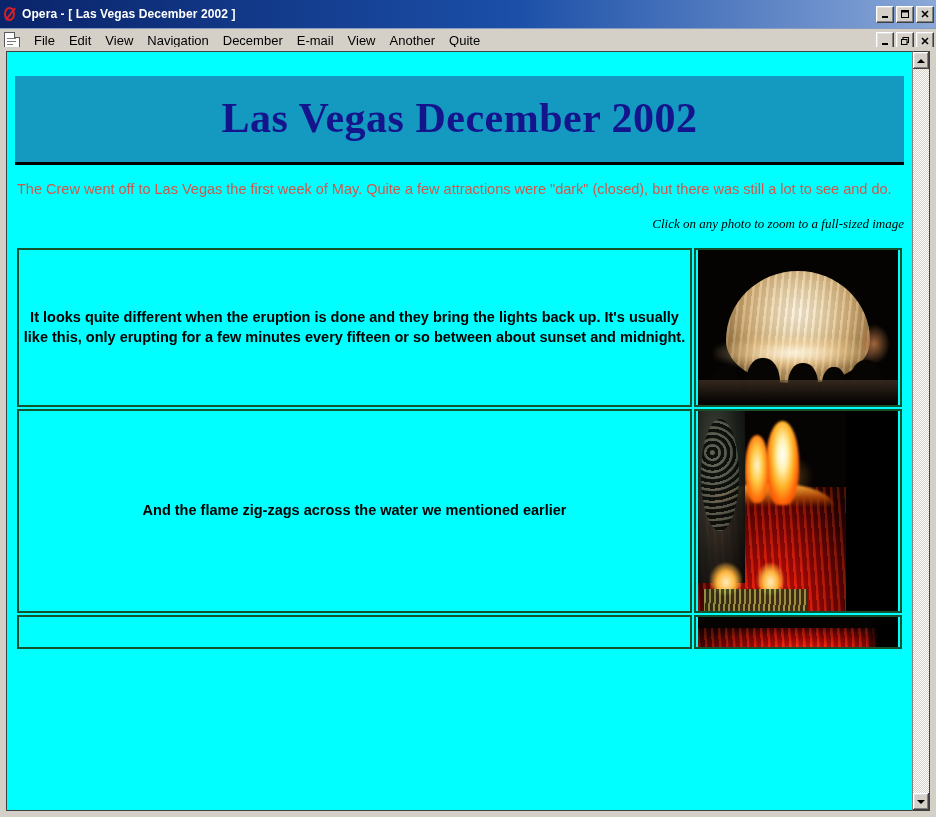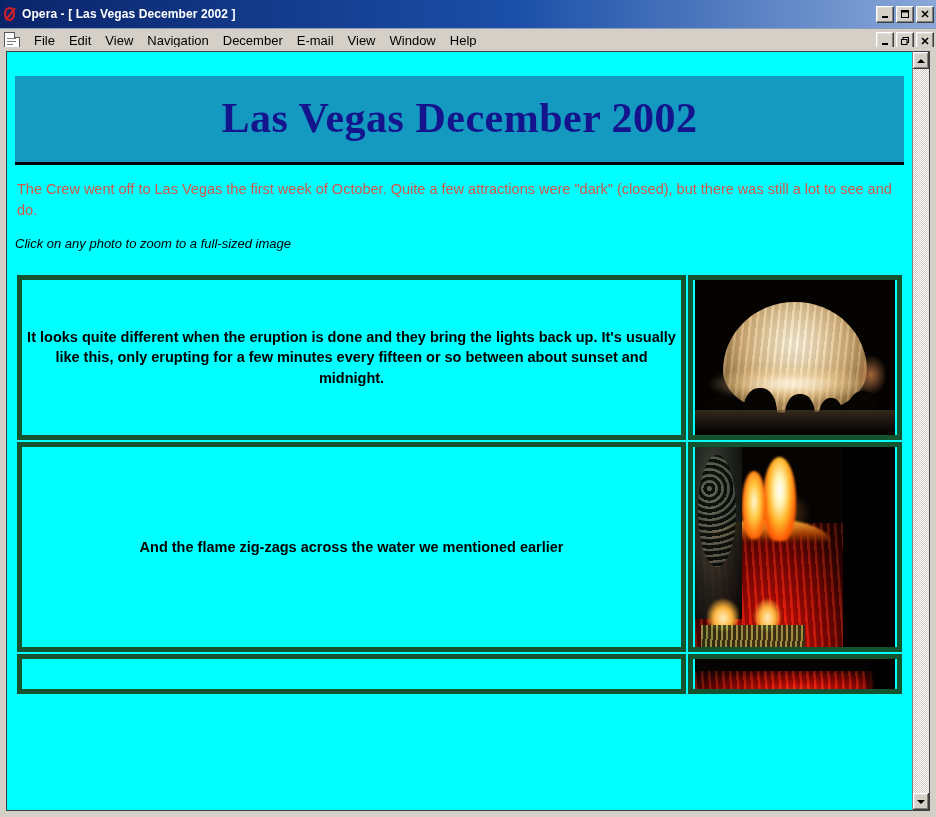--- a/index.html
+++ b/index.html
@@ -158,36 +158,36 @@
     color: #14148c;
     letter-spacing: 0.5px;
   }
   .intro {
     margin: 14px 2px 0 2px;
     font-size: 14.5px;
     color: #d2574a;
     line-height: 1.42;
   }
   .clicknote {
-    margin: 16px 0 22px 0;
-    text-align: left;
-    font-family: Liberation Sans, sans-serif;
+    margin: 16px 0 14px 0;
+    text-align: right;
+    font-family: Liberation Serif, serif;
     font-style: italic;
     font-size: 13px;
     color: #000000;
   }
 
   table.photos {
     width: 100%;
     border-collapse: separate;
     border-spacing: 2px;
     margin-top: 4px;
   }
   table.photos td {
-    border: 5px solid #14532d;
+    border: 2px solid #14532d;
     background: #00ffff;
     vertical-align: middle;
     padding: 0;
   }
   td.caption {
     text-align: center;
     font-size: 14.5px;
     font-weight: bold;
     color: #000000;
     line-height: 1.42;
@@ -415,22 +415,22 @@
         <i></i>
         <i></i>
       </div>
     <div class="menu-item">File</div>
     <div class="menu-item">Edit</div>
     <div class="menu-item">View</div>
     <div class="menu-item">Navigation</div>
     <div class="menu-item">December</div>
     <div class="menu-item">E-mail</div>
     <div class="menu-item">View</div>
-    <div class="menu-item">Window</div>
-    <div class="menu-item">Help</div>
+    <div class="menu-item">Another</div>
+    <div class="menu-item">Quite</div>
     <div class="menu-spacer"></div>
     <div class="mdi-btns">
       <div class="win-btn">
         <svg width="10" height="10" viewBox="0 0 10 10">
             <rect x="2" y="7" width="6" height="2" fill="#000"></rect>
           </svg>
       </div>
       <div class="win-btn">
         <svg width="10" height="10" viewBox="0 0 10 10">
           <rect x="3" y="1.5" width="5.5" height="5" fill="none" stroke="#000" stroke-width="1"></rect>
@@ -446,21 +446,21 @@
   </div>
 
   <div class="client">
     <div class="doc-frame">
       <div class="page">
 
         <div class="banner">
           <h1>Las Vegas December 2002</h1>
         </div>
 
-        <p class="intro">The Crew went off to Las Vegas the first week of October. Quite a few attractions were "dark" (closed), but there was still a lot to see and do.</p>
+        <p class="intro">The Crew went off to Las Vegas the first week of May. Quite a few attractions were "dark" (closed), but there was still a lot to see and do.</p>
 
         <p class="clicknote">Click on any photo to zoom to a full-sized image</p>
 
         <table class="photos">
           <tbody>
             <tr>
               <td class="caption">It looks quite different when the eruption is done and they bring the lights back up. It's usually like this, only erupting for a few minutes every fifteen or so between about sunset and midnight.</td>
               <td class="photo">
                 <span class="thumb ph-waterfall">
                   <span class="mound"></span>

